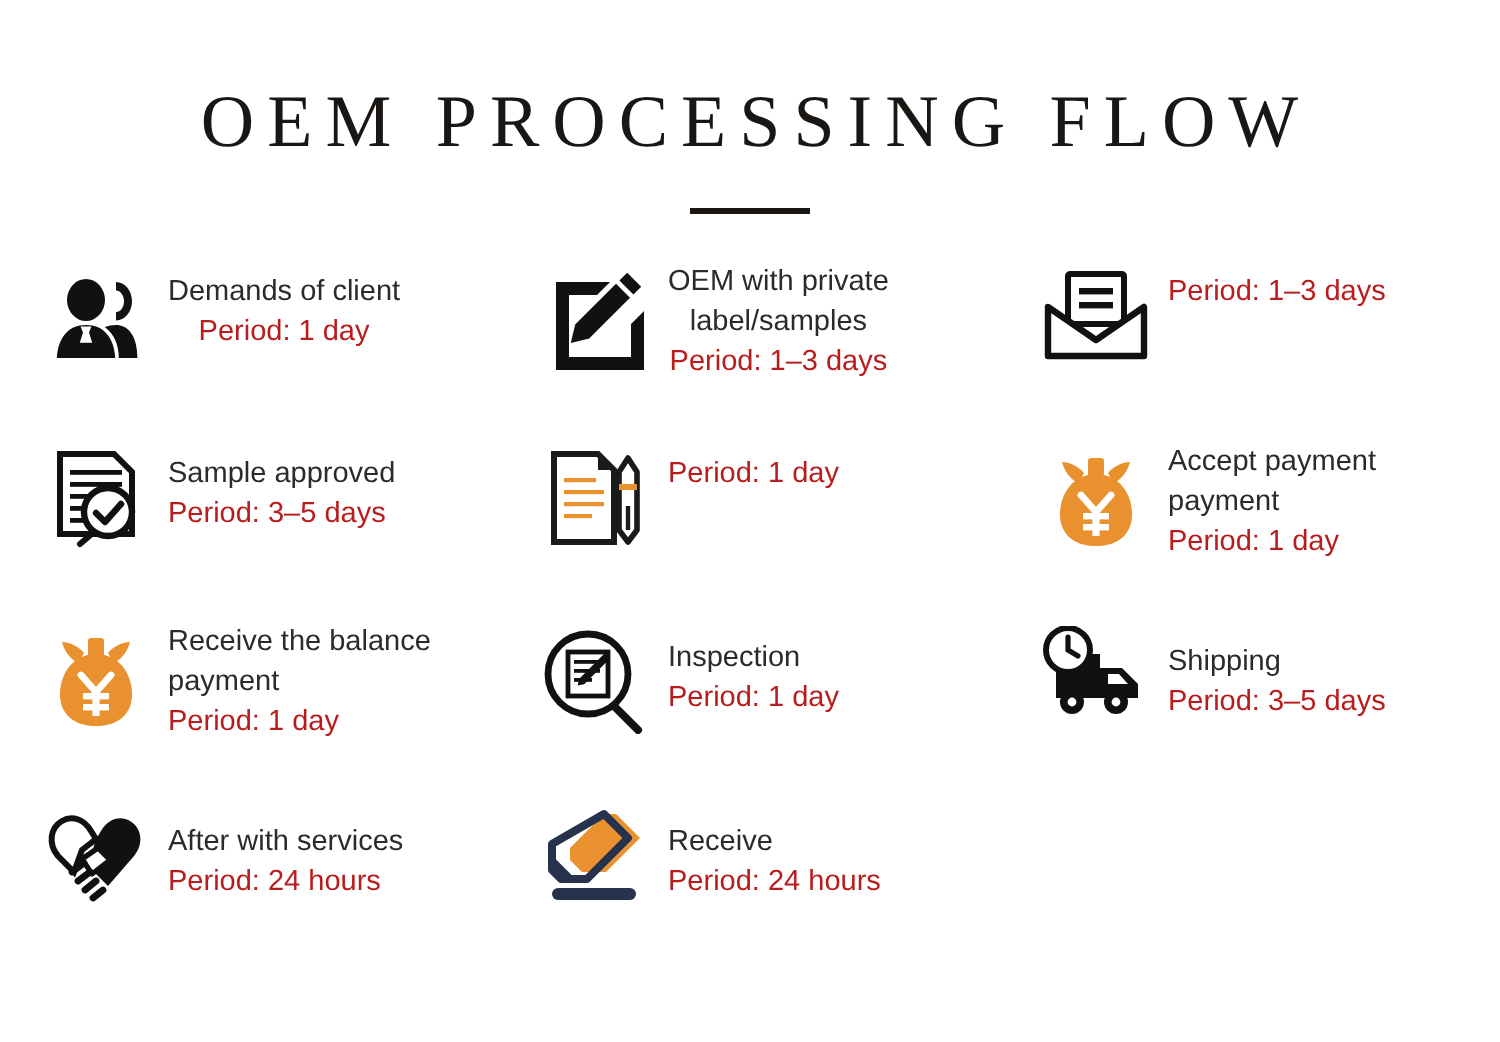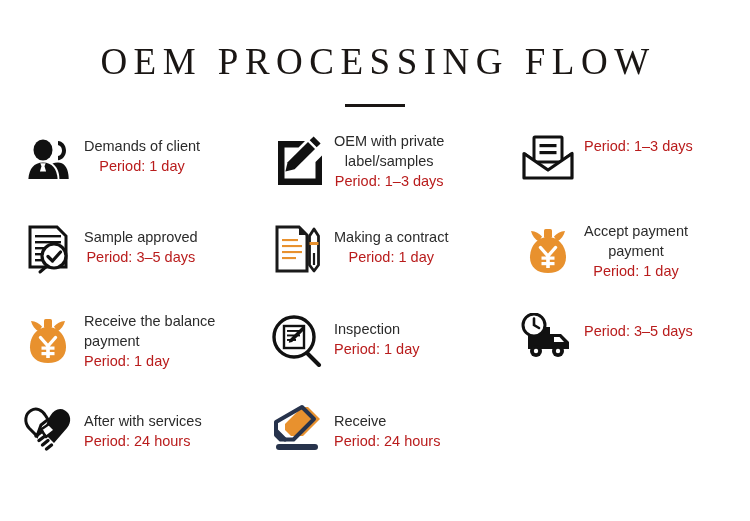--- a/index.html
+++ b/index.html
@@ -75,21 +75,21 @@
   .label-line {
     font-family: "Liberation Sans", sans-serif;
     font-size: 14.5px;
     line-height: 20px;
     color: #2b2b2b;
     white-space: nowrap;
   }
   .label-line.period { color: #b91c1c; }
   
   .cell.r1 .labels { padding-top: 5px; text-align: center; }
-  .cell.r2 .labels { padding-top: 6px; text-align: center; }
+  .cell.r2 .labels { padding-top: 6px; }
   .cell.r3 .labels { padding-top: 8px; }
   .cell.r4 .labels { padding-top: 10px; }
   .cell.three .labels { padding-top: 0px; }
 </style>
 </head>
 <body>
 
 <div class="page">
 
   <div class="title-block">
@@ -174,21 +174,20 @@
           <rect x="10" y="16" width="16" height="2.1" fill="#e8912e"></rect>
           <rect x="10" y="22" width="20" height="2.1" fill="#e8912e"></rect>
           <rect x="10" y="28" width="20" height="2.1" fill="#e8912e"></rect>
           <rect x="10" y="34" width="14" height="2.1" fill="#e8912e"></rect>
           <path d="M42 6l4.5 7v29l-4.5 6-4.5-6V13L42 6z" fill="#fff" stroke="#1a1a1a" stroke-width="2.8" stroke-linejoin="round"></path>
           <rect x="37.5" y="19" width="9" height="3" fill="#e8912e"></rect>
           <path d="M42 30v12" stroke="#1a1a1a" stroke-width="2.2"></path>
         </svg>
       </div>
       <div class="labels">
-        <div class="label-line">Making a contract</div>
         <div class="label-line period">Period: 1 day</div>
       </div>
     </div>
 
     <div class="cell r2 three">
       <div class="icon-wrap">
         <svg width="50" height="52" viewBox="0 0 50 52">
           <path d="M25 14c11 0 18 9.4 18 20.2C43 44 36 50 25 50S7 44 7 34.2C7 23.4 14 14 25 14z" fill="#e8912e"></path>
           <path d="M19 13.5c-2.5-3-6.5-5.2-11-5.6 1 4.5 4 8.5 8 10.6l3-5zM31 13.5c2.5-3 6.5-5.2 11-5.6-1 4.5-4 8.5-8 10.6l-3-5z" fill="#e8912e"></path>
           <rect x="21" y="6" width="8" height="9" rx="1.6" fill="#e8912e"></rect>
@@ -251,20 +250,21 @@
           <path d="M34 24h5.5l4.5 5H34v-5z" fill="#fff"></path>
           <circle cx="16" cy="38" r="6" fill="#111"></circle>
           <circle cx="38" cy="38" r="6" fill="#111"></circle>
           <circle cx="16" cy="38" r="2.2" fill="#fff"></circle>
           <circle cx="38" cy="38" r="2.2" fill="#fff"></circle>
           <circle cx="14" cy="12" r="11" fill="#fff" stroke="#111" stroke-width="3"></circle>
           <path d="M14 5.5V12l5 3" stroke="#111" stroke-width="2.6" fill="none" stroke-linecap="round"></path>
         </svg>
       </div>
       <div class="labels">
+        <div class="label-line">Shipping</div>
         <div class="label-line period">Period: 3–5 days</div>
       </div>
     </div>
 
     <div class="cell r4">
       <div class="icon-wrap">
         <svg width="54" height="52" viewBox="0 0 54 52">
           <path d="M27 16.5l-2.5-4C21 6.5 15 4.5 10 7.5 4 11 3 19 8 25l8 8 4-11 7-5.5z" fill="#fff" stroke="#111" stroke-width="3"></path>
           <path d="M27 16.5l2.5-4C33 6.5 39 4.5 44 7.5c6 3.5 7 11.5 2 17.5L33 40 23 30l4-13.5z" fill="#111"></path>
           <path d="M20 26.5l8-5.5 6 6-9 7-5-7.5z" fill="#fff" stroke="#111" stroke-width="2.6" stroke-linejoin="round"></path>

